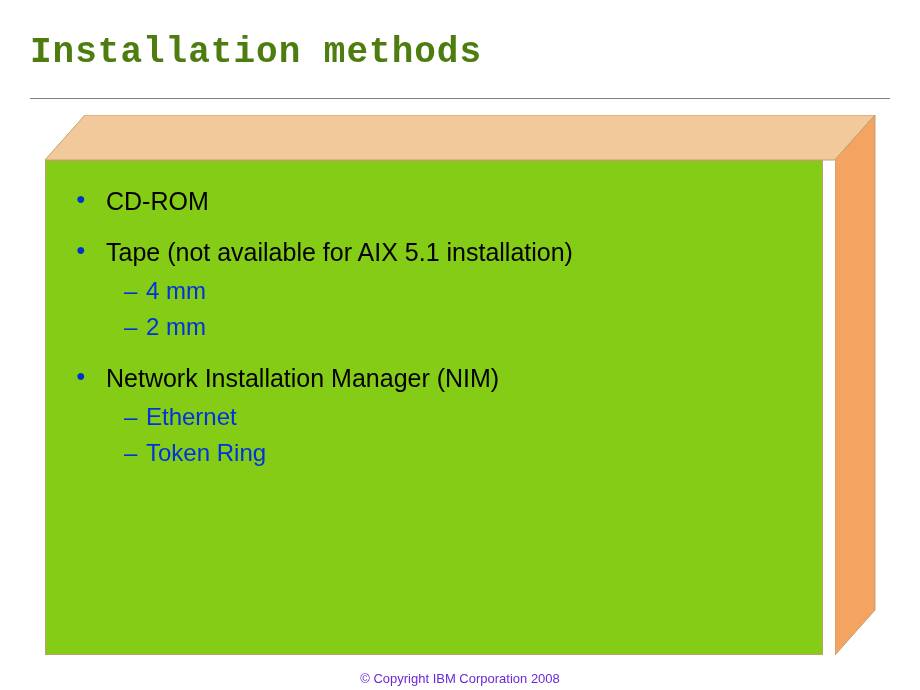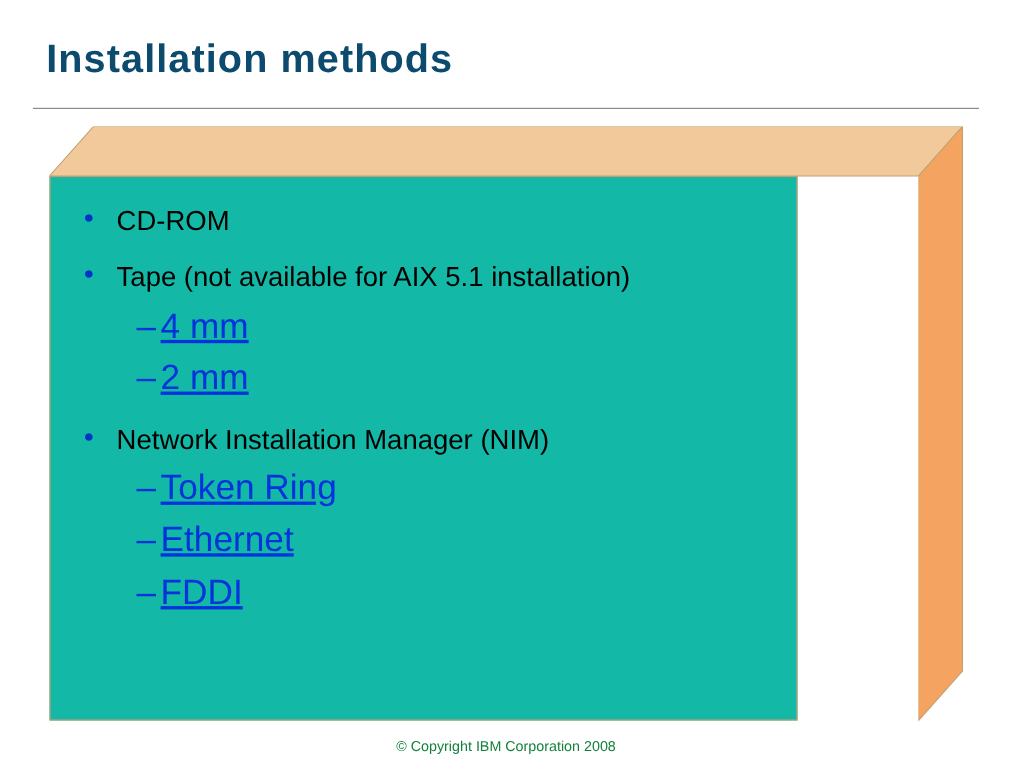--- a/index.html
+++ b/index.html
@@ -11,26 +11,27 @@
     font-family: Arial, Helvetica, sans-serif;
     overflow: hidden;
   }
   .slide {
     position: relative;
     width: 920px;
     height: 690px;
   }
   .title {
     position: absolute;
-    left: 42px;
+    left: 30px;
     top: 32px;
     font-size: 36px;
     font-weight: bold;
-    color: #0c4a6e;
+    color: #4d7c0f;
     letter-spacing: 1px;
+    font-family: Liberation Mono, monospace;
   }
   .title-rule {
     position: absolute;
     left: 30px;
     right: 30px;
     top: 90px;
     border: none;
     border-top: 1px solid #808080;
     height: 0;
   }
@@ -40,23 +41,23 @@
     position: absolute;
     left: 45px;
     top: 115px;
     width: 830px;
     height: 540px;
   }
   .box-front {
     position: absolute;
     left: 0;
     top: 45px;
-    width: 680px;
+    width: 778px;
     height: 495px;
-    background: #14b8a6;
+    background: #84cc16;
     border: 1px solid #c0a070;
     box-sizing: border-box;
   }
   .content {
     position: absolute;
     left: 30px;
     top: 25px;
     right: 30px;
     font-size: 25px;
     color: #000;
@@ -77,23 +78,22 @@
     position: absolute;
     left: 0;
     top: 3px;
     color: #0033cc;
     font-size: 16px;
   }
   ul.sub {
     list-style: none;
     margin: 6px 0 0 18px;
     padding: 0;
-    font-size: 32px;
+    font-size: 24px;
     color: #0033dd;
-    text-decoration: underline;
   }
   ul.sub > li {
     position: relative;
     padding-left: 22px;
     margin-top: 4px;
     line-height: 1.35;
   }
   ul.sub > li::before {
     content: "\2013";
     position: absolute;
@@ -101,21 +101,21 @@
     top: 0;
     color: #0033dd;
   }
   .copyright {
     position: absolute;
     left: 0;
     right: 0;
     bottom: 4px;
     text-align: center;
     font-size: 13px;
-    color: #15803d;
+    color: #6d28d9;
   }
 </style>
 </head>
 <body>
 
 <div class="slide">
 
   <div class="title">Installation methods</div>
   <hr class="title-rule">
 
@@ -138,23 +138,22 @@
           <li>
             <span>Tape (not available for AIX 5.1 installation)</span>
             <ul class="sub">
               <li>4 mm</li>
               <li>2 mm</li>
             </ul>
           </li>
           <li>
             <span>Network Installation Manager (NIM)</span>
             <ul class="sub">
+              <li>Ethernet</li>
               <li>Token Ring</li>
-              <li>Ethernet</li>
-              <li>FDDI</li>
             </ul>
           </li>
         </ul>
       </div>
     </div>
   </div>
 
   <div class="copyright">© Copyright IBM Corporation 2008</div>
 </div>
 

